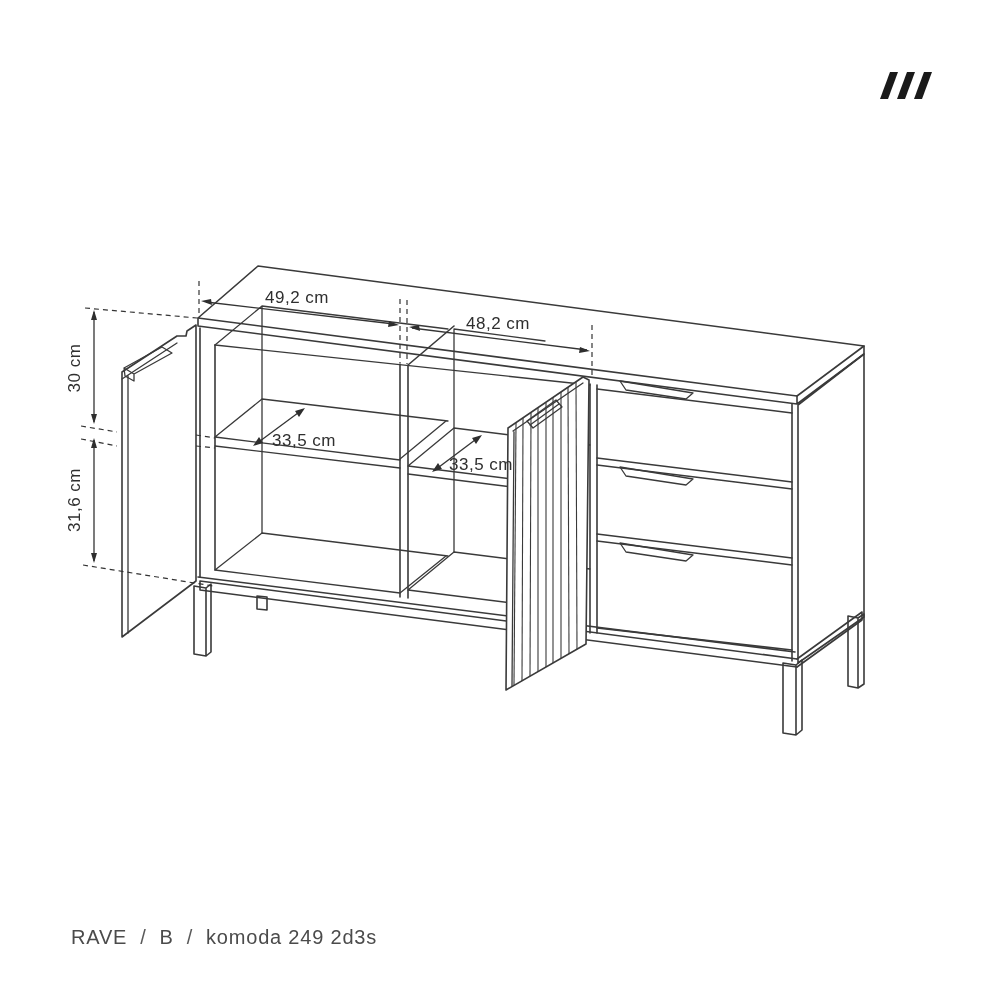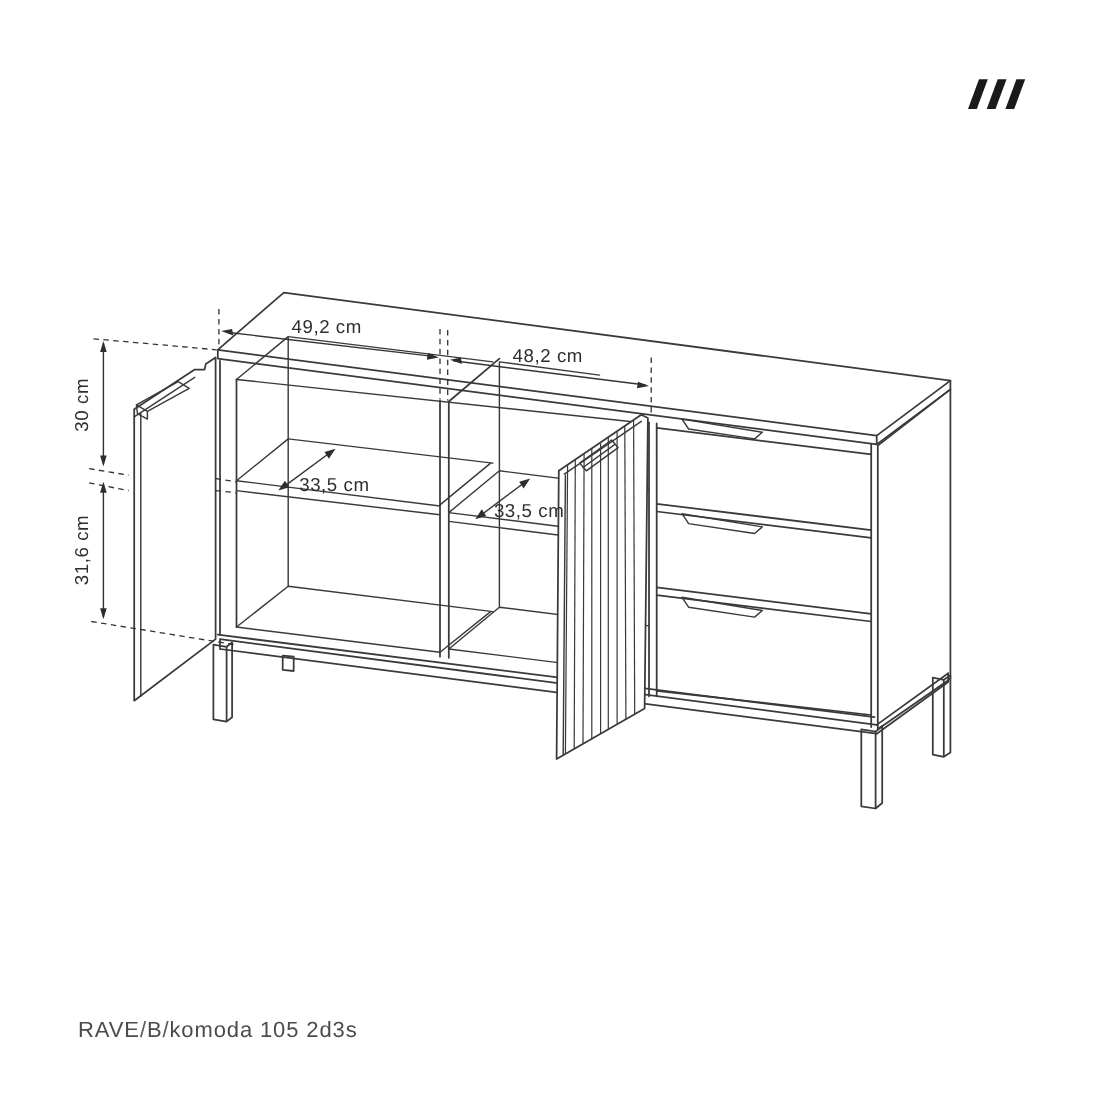--- a/index.html
+++ b/index.html
@@ -2,21 +2,21 @@
 <html><head>
 <meta charset="utf-8">
 <style>
   html,body{margin:0;padding:0;background:#ffffff;}
   body{width:1000px;height:1000px;position:relative;overflow:hidden;
        font-family:"Liberation Sans", sans-serif;}
   .stage{position:absolute;left:0;top:0;width:1000px;height:1000px;}
   svg text{font-family:"Liberation Sans", sans-serif;fill:#2f2f2f;}
   .dim-label{font-size:17px;letter-spacing:0.5px;}
   .footer{position:absolute;left:71px;top:926px;display:flex;align-items:flex-start;
-          font-size:20px;color:#4b4b4b;letter-spacing:0.8px;}
+          gap:13px;font-size:20px;color:#4b4b4b;letter-spacing:0.8px;}
   .footer .sep{color:#5a5a5a;}
   .s{stroke:#3a3a3a;fill:none;stroke-width:1.6;stroke-linejoin:round;stroke-linecap:round;}
   .si{stroke:#3a3a3a;fill:none;stroke-width:1.3;stroke-linejoin:round;stroke-linecap:round;}
   .slat{stroke:#3a3a3a;fill:none;stroke-width:1.1;}
   .door{stroke:#3a3a3a;fill:#ffffff;stroke-width:1.6;stroke-linejoin:round;}
   .dim{stroke:#343434;fill:none;stroke-width:1.3;}
   .dash{stroke:#343434;fill:none;stroke-width:1.2;stroke-dasharray:5 4;}
   .ah{fill:#2e2e2e;stroke:none;}
   .logo-slash{fill:#1a1a1a;stroke:none;}
 </style>
@@ -159,14 +159,14 @@
     <path class="logo-slash" d="M897,99 L905,99 L915,72 L907,72 Z"></path>
     <path class="logo-slash" d="M914,99 L922,99 L932,72 L924,72 Z"></path>
   </g>
 </svg>
 
 <div class="footer">
   <span>RAVE</span>
   <span class="sep">/</span>
   <span>B</span>
   <span class="sep">/</span>
-  <span>komoda 105 2d3s</span>
+  <span>komoda 249 2d3s</span>
 </div>
 
 </body></html>

